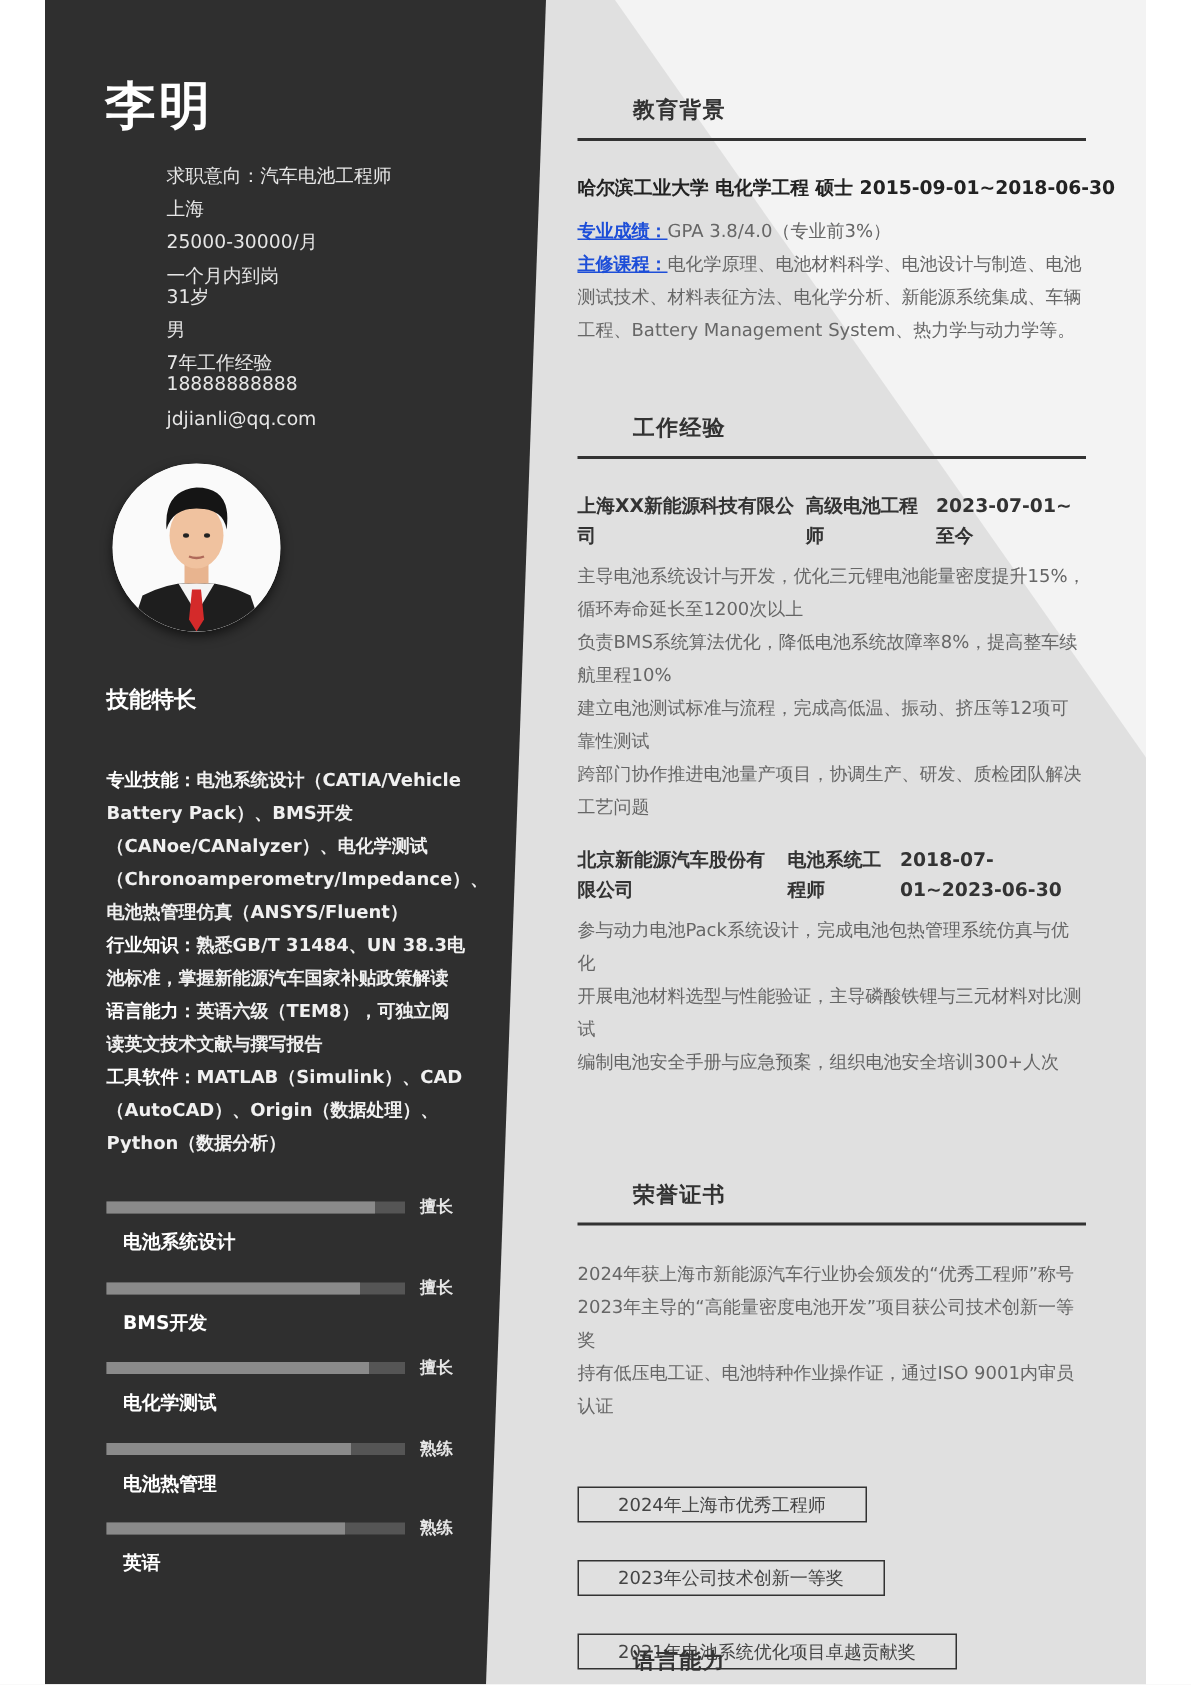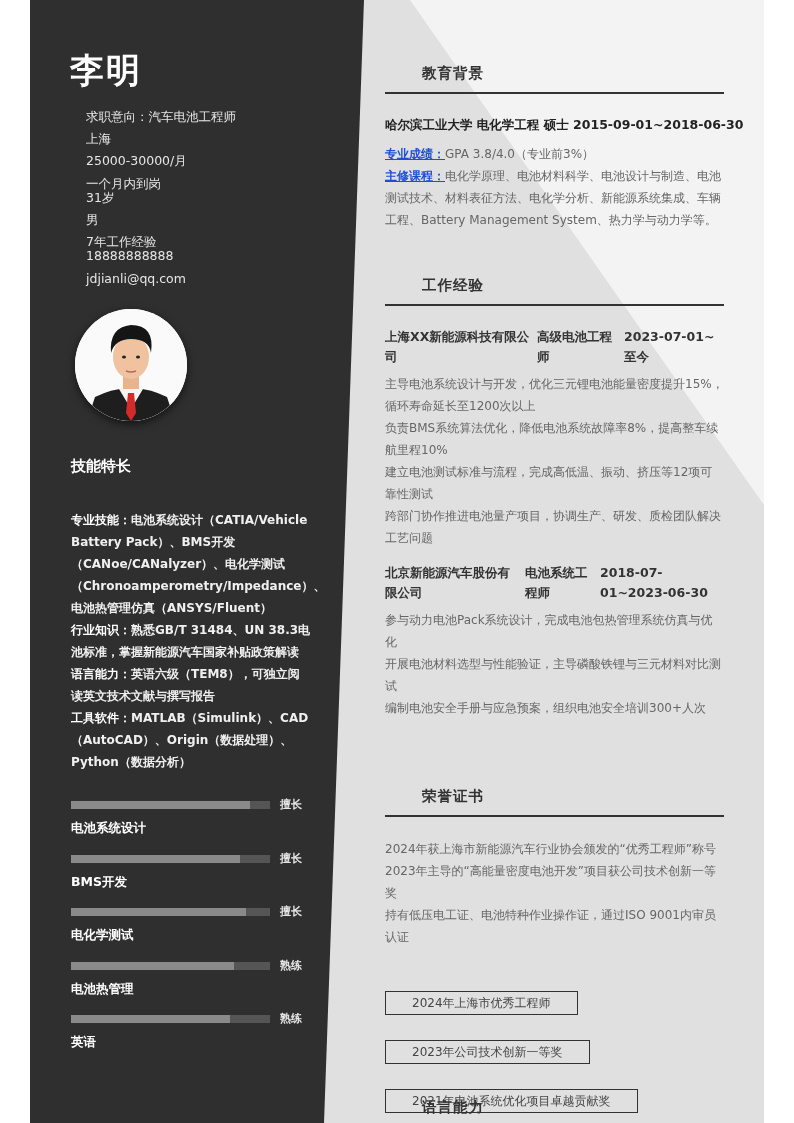--- a/index.html
+++ b/index.html
@@ -3,32 +3,32 @@
 <meta charset="utf-8">
 <style>
   html, body { margin:0; padding:0; }
   body { width:794px; height:1123px; background:#ffffff; position:relative; overflow:hidden;
          font-family:"DejaVu Sans", "Liberation Sans", sans-serif; }
   .page { position:absolute; left:30px; top:0; width:734px; height:1123px; background:#f3f3f3; overflow:hidden; }
   .bg-svg { position:absolute; left:0; top:0; width:734px; height:1123px; }
   .left { position:absolute; left:0; top:0; width:300px; height:1123px; color:#fff; }
   .name { position:absolute; left:40px; top:48px; font-size:34px; font-weight:bold; letter-spacing:2px; }
   .info { position:absolute; left:56px; top:108px; font-size:12.5px; color:#e6e6e6; }
-  .info div { line-height:14px; }
+  .info div { line-height:14px;margin-left:25px; }
   .avatar { position:absolute; left:45px; top:309px; width:112px; height:112px; border-radius:50%;
             background:#ffffff; overflow:hidden; box-shadow:0 3px 8px rgba(0,0,0,0.6); }
   .sec-l { position:absolute; left:41px; top:457px; font-size:15px; font-weight:bold; }
   .skills-text { position:absolute; left:41px; top:509px; width:240px; font-size:12px; line-height:22px; color:#f0f0f0; font-weight:bold; }
   .skills-text b { color:#fff; }
   .bars { position:absolute; left:41px; top:796px; width:240px; }
   .bar-row { position:relative; height:53.5px; }
   .bar-track { position:absolute; left:0; top:5px; width:199px; height:8px; background:#555; }
   .bar-fill { position:absolute; left:0; top:0; height:8px; background:#8a8a8a; }
   .bar-level { position:absolute; left:209px; top:1px; font-size:11px; color:#e6e6e6; font-weight:bold; }
-  .bar-name { position:absolute; left:0; top:24px; font-size:12.5px; font-weight:bold; color:#fff; }
+  .bar-name { position:absolute; left:11px; top:24px; font-size:12.5px; font-weight:bold; color:#fff; }
   .right { position:absolute; left:355px; top:0; width:339px; color:#333; }
   .sec-r { position:absolute; left:0; font-size:14.5px; font-weight:bold; color:#333; letter-spacing:1px;padding-left:37px; }
   .sec-line { position:absolute; left:0; width:339px; height:2px; background:#333; }
   .edu-head { position:absolute; left:0; top:117px; font-size:12.5px; font-weight:bold; color:#222; white-space:nowrap; }
   .para { position:absolute; left:0; width:339px; font-size:12px; line-height:22px; color:#666; }
   .para b { color:#1d4ed8;text-decoration:underline; }
   .job-head { position:absolute; left:0; width:339px; font-size:12.5px; font-weight:bold; color:#333; line-height:20px; }
   .job-head span { position:absolute; top:0; }
   .tags { position:absolute; left:0; top:975px; }
   .tag { display:inline-block; border:1px solid #333; padding:4px 26px; font-size:12px; color:#444; margin-bottom:9px; line-height:14px;margin-top:16px; }

